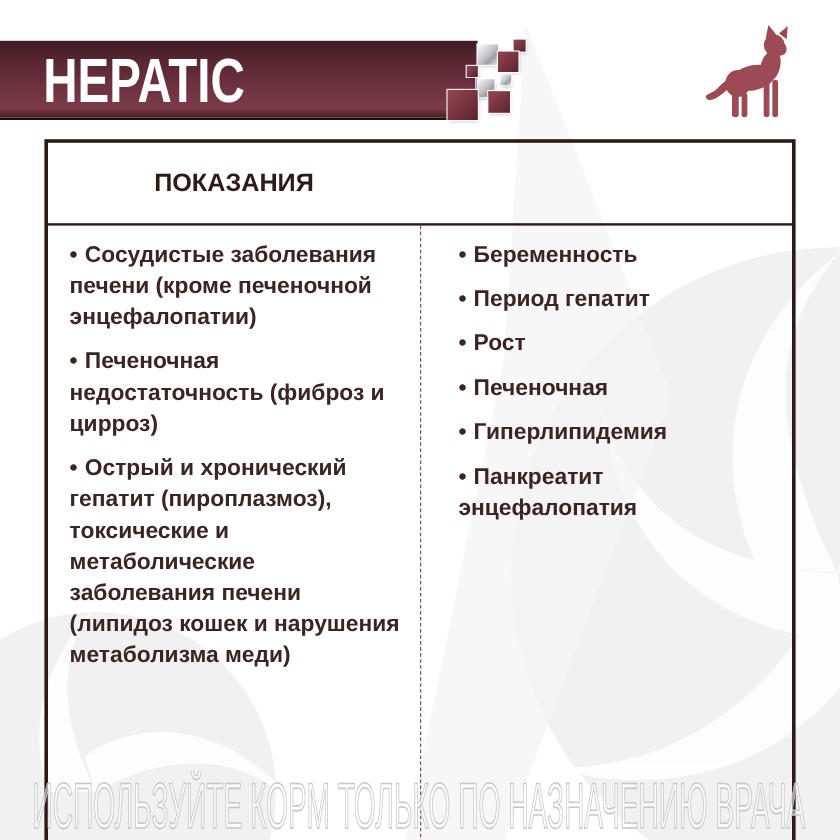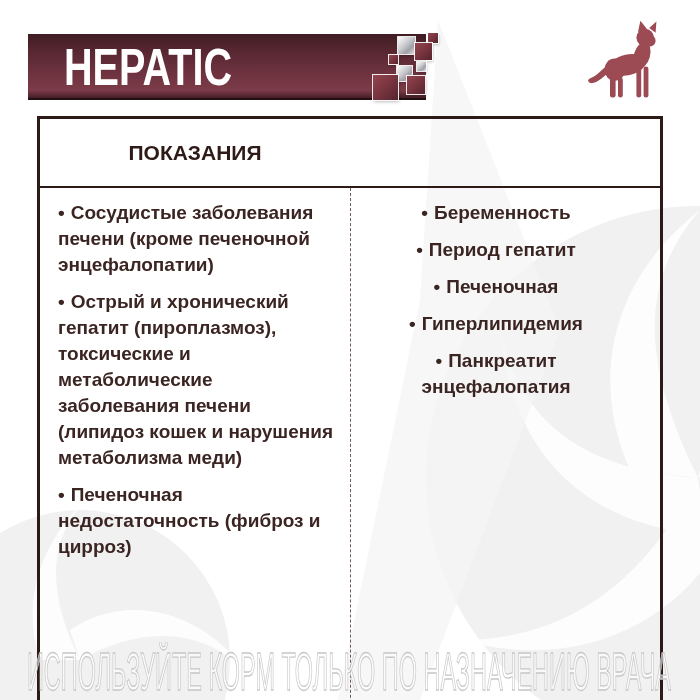--- a/index.html
+++ b/index.html
@@ -8,21 +8,20 @@
     background:#ffffff;
     font-family:"Liberation Sans","DejaVu Sans",sans-serif;
   }
   
   .watermark{position:absolute;inset:0;z-index:0;}
   
   .banner{
     position:absolute;left:0;top:34px;width:398px;height:64px;z-index:2;
     background:linear-gradient(180deg,#3f1c23 0%,#54252f 22%,#6a313d 55%,#7c3b48 88%,#431e26 100%);
     border-bottom:2px solid #241014;
-    margin-left:28px;
   }
   .banner svg{display:block;}
   .mosaic{position:absolute;z-index:2;}
   .sq{position:absolute;box-shadow:0 0 0 1px rgba(255,255,255,.9),1px 2px 3px rgba(0,0,0,.25);}
   .sq.maroon{background:linear-gradient(135deg,#94464f 0%,#7b3641 45%,#56242e 100%);}
   .sq.silver{background:linear-gradient(135deg,#ffffff 0%,#c9c9cd 45%,#9fa0a6 70%,#e4e4e6 100%);}
   
   .cat{position:absolute;left:586px;top:20px;z-index:2;}
   
   .info-table{
@@ -36,21 +35,21 @@
   .th{
     width:50%;display:flex;align-items:center;justify-content:center;
     color:#2e1a16;font-weight:bold;font-size:21px;letter-spacing:0px;
   }
   .tbody{display:flex;flex:1;}
   .col{width:50%;box-sizing:border-box;padding:12px 14px 0 18px;font-weight:bold;}
   .col-right{border-left:1px dashed #6e5a56;padding-left:31px;}
   .para{
     margin:0 0 11px 0;color:#3b2522;font-size:19px;line-height:26px;
   }
-  .col-right .para{max-width:228px;text-align:center;}
+  .col-right .para{max-width:228px;}
   .bullet{margin-right:6px;}
   
   .footer{position:absolute;left:25px;top:642px;z-index:1;}
 </style>
 </head>
 <body>
 
 <svg class="watermark" width="700" height="700" viewBox="0 0 700 700" aria-hidden="true">
   <g>
     <circle cx="698" cy="478" r="272" fill="#f1f1f2"></circle>
@@ -105,26 +104,27 @@
   </svg>
 </div>
 
 <div class="info-table">
   <div class="thead">
     <div class="th">ПОКАЗАНИЯ</div>
   </div>
   <div class="tbody">
     <div class="col col-left">
       <p class="para"><span class="bullet">•</span><span>Сосудистые заболевания печени (кроме печеночной энцефалопатии)</span></p>
+      <p class="para"><span class="bullet">•</span><span>Печеночная недостаточность (фиброз и цирроз)</span></p>
       <p class="para"><span class="bullet">•</span><span>Острый и хронический гепатит (пироплазмоз), токсические и метаболические заболевания печени (липидоз кошек и нарушения метаболизма меди)</span></p>
-      <p class="para"><span class="bullet">•</span><span>Печеночная недостаточность (фиброз и цирроз)</span></p>
     </div>
     <div class="col col-right">
       <p class="para"><span class="bullet">•</span><span>Беременность</span></p>
       <p class="para"><span class="bullet">•</span><span>Период гепатит</span></p>
+      <p class="para"><span class="bullet">•</span><span>Рост</span></p>
       <p class="para"><span class="bullet">•</span><span>Печеночная</span></p>
       <p class="para"><span class="bullet">•</span><span>Гиперлипидемия</span></p>
       <p class="para"><span class="bullet">•</span><span>Панкреатит энцефалопатия</span></p>
     </div>
   </div>
 </div>
 
 <div class="footer">
   <svg width="650" height="56" viewBox="0 0 650 56">
     <text x="2" y="48" font-family="Liberation Sans, DejaVu Sans, sans-serif" font-size="54" font-weight="normal" fill="rgba(255,255,255,0.55)" stroke="#c7c7c7" stroke-width="1.3" textLength="644" lengthAdjust="spacingAndGlyphs">ИСПОЛЬЗУЙТЕ КОРМ ТОЛЬКО ПО НАЗНАЧЕНИЮ ВРАЧА</text>

